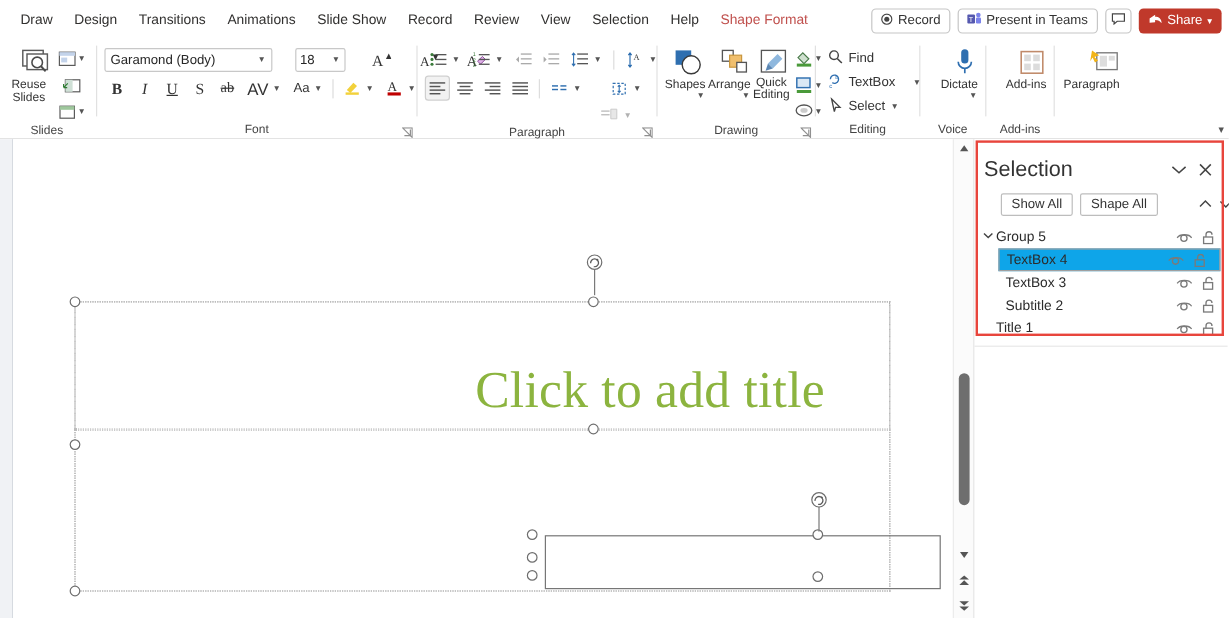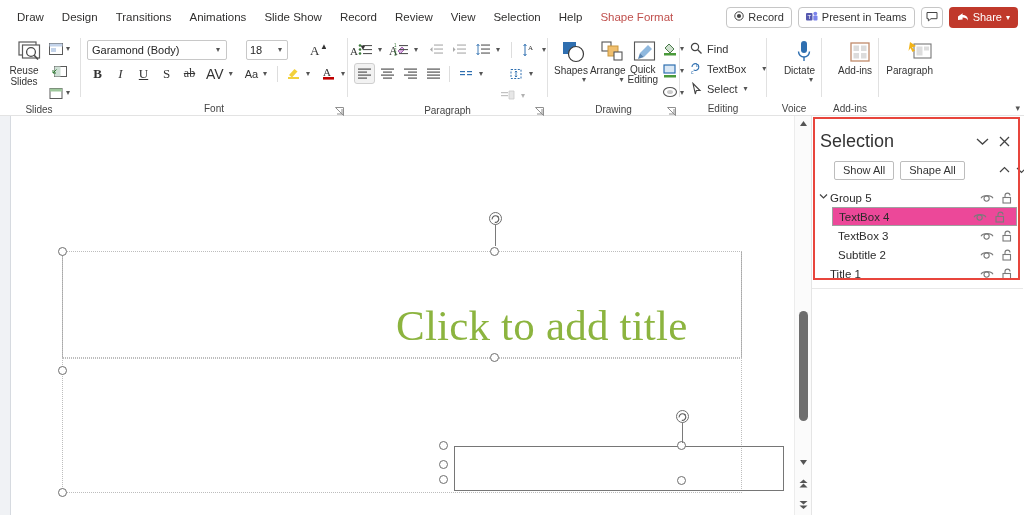--- a/index.html
+++ b/index.html
@@ -173,21 +173,21 @@
     padding:0 8px; font-size:11px; color:#333; display:flex; align-items:center;
   }
   .sp-ord { margin-left:auto; display:flex; gap:2px; }
   .sp-ordbtn { width:15px; height:18px; display:flex; align-items:center; justify-content:center; color:#444; font-size:9px; }
 
   .sp-list { position:absolute; left:0; top:72px; width:211px; }
   .sp-row {
     position:relative; height:19px; display:flex; align-items:center;
     font-size:11.5px; color:#2b2b2b; padding-right:6px;
   }
-  .sp-row.sel { border:1px solid #a0a0a0; background:#ec4899; }
+  .sp-row.sel { border:1px solid #a0a0a0; background:#0ea5e9; }
   .sp-chev { width:14px; text-align:center; font-size:8px; color:#444; }
   .sp-name { flex:1; white-space:nowrap; overflow:hidden; }
   .sp-eye { width:20px; display:flex; justify-content:center; }
   .sp-lock { width:20px; display:flex; justify-content:center; }
 
   .sp-divider { position:absolute; left:0; top:172px; width:211px; height:1px; background:#e8e8e8; }
 </style>
 </head>
 <body>
 

